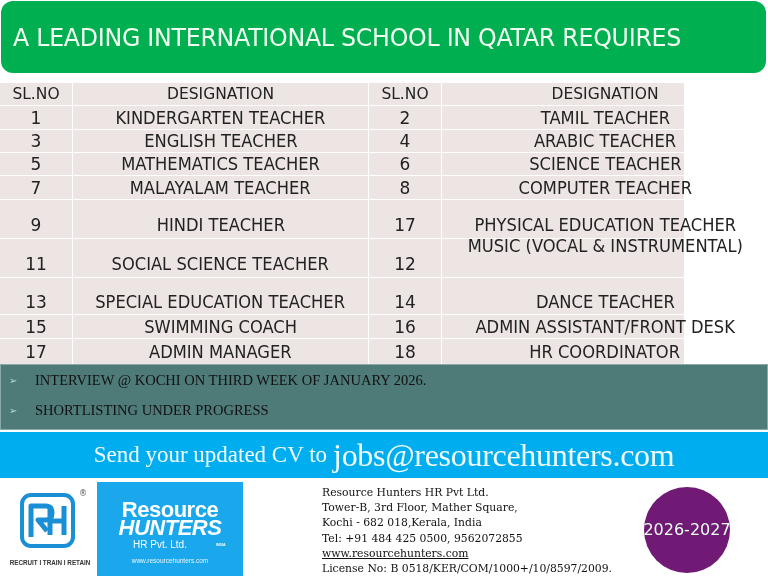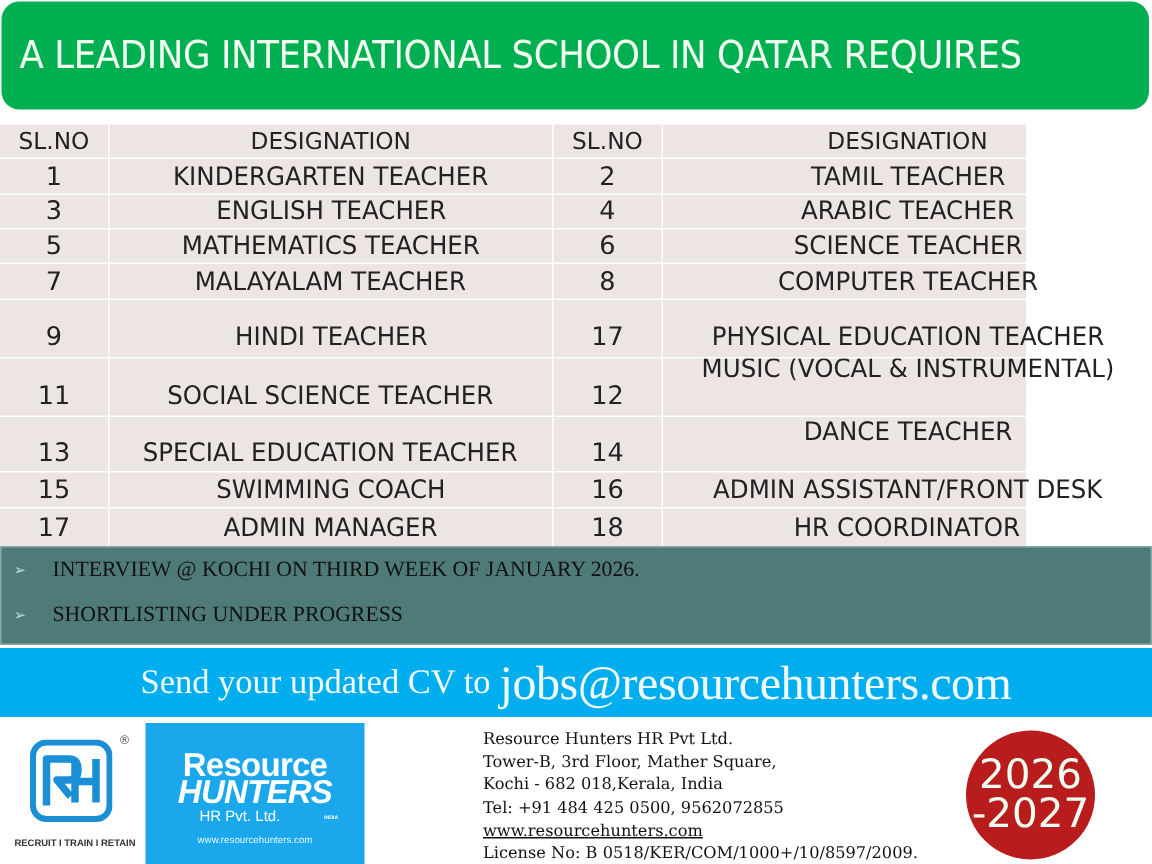--- a/index.html
+++ b/index.html
@@ -97,23 +97,23 @@
   .address {
     position: absolute; left: 322px; top: 485px; width: 300px;
     font-family: "DejaVu Serif", serif; font-size: 10.8px; color: #111111;
     line-height: 15.2px;
   }
   .address div { white-space: nowrap; }
   .address .link { text-decoration: underline; }
 
   .year-badge {
     position: absolute; left: 644px; top: 487px; width: 86px; height: 86px;
-    border-radius: 50%; background: #b91c1c;
-    display: flex; flex-direction: column; align-items: center; justify-content: center;
-    color: #e9fff0; font-family: "DejaVu Sans", sans-serif; font-size: 27px; line-height: 26px;
+    border-radius: 50%; background: #701a75;
+    display: flex; flex-direction: row; align-items: center; justify-content: center;
+    color: #e9fff0; font-family: "DejaVu Sans", sans-serif; font-size: 16px; line-height: 26px;
   }
 </style>
 </head>
 <body>
 
 <div class="title-banner">
   <span>A LEADING INTERNATIONAL SCHOOL IN QATAR REQUIRES</span>
 </div>
 
 <div class="table-wrap">
@@ -175,21 +175,21 @@
     <div class="cell" style="height:39px;align-items:flex-end;padding-bottom:3px">12</div>
     <div class="cell last" style="height:39px;align-items:flex-end;padding-bottom:21px">
         <span class="t">MUSIC (VOCAL &amp; INSTRUMENTAL)</span>
       </div>
 
     <div class="cell" style="height:37px;align-items:flex-end;padding-bottom:2px">13</div>
     <div class="cell" style="height:37px;align-items:flex-end;padding-bottom:2px">
         <span class="t">SPECIAL EDUCATION TEACHER</span>
       </div>
     <div class="cell" style="height:37px;align-items:flex-end;padding-bottom:2px">14</div>
-    <div class="cell last" style="height:37px;align-items:flex-start;padding-bottom:2px">
+    <div class="cell last" style="height:37px;align-items:flex-end;padding-bottom:2px">
         <span class="t">DANCE TEACHER</span>
       </div>
 
     <div class="cell" style="height:24px">15</div>
     <div class="cell" style="height:24px">
         <span class="t">SWIMMING COACH</span>
       </div>
     <div class="cell" style="height:24px">16</div>
     <div class="cell last" style="height:24px">
         <span class="t">ADMIN ASSISTANT/FRONT DESK</span>

